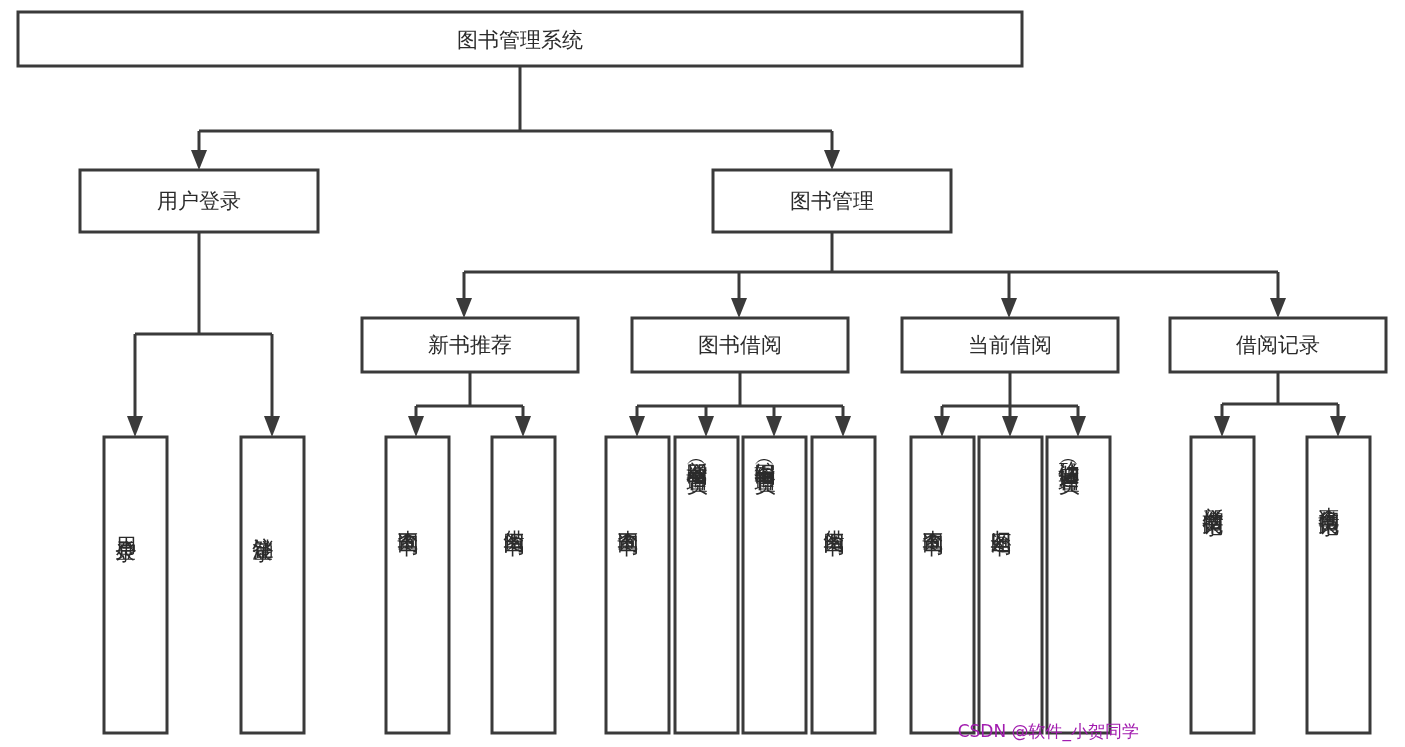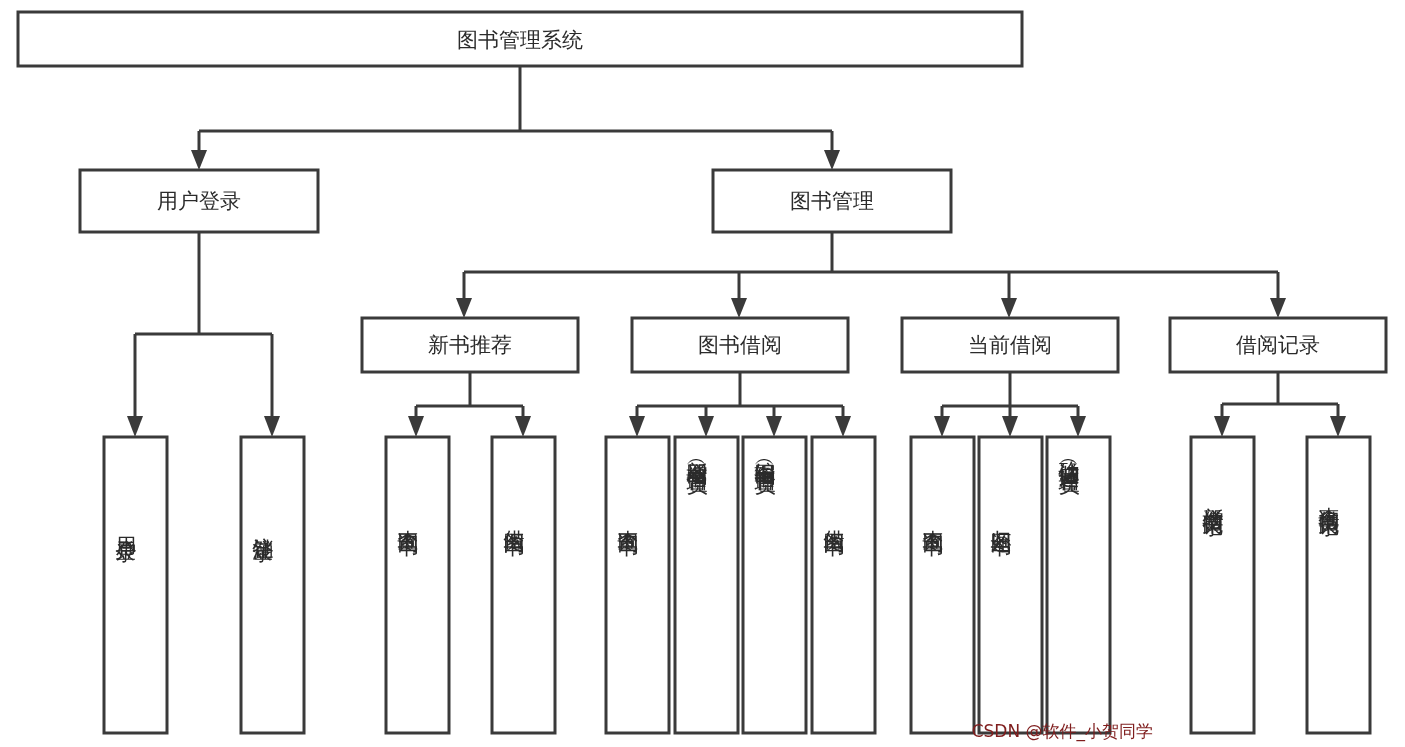--- a/index.html
+++ b/index.html
@@ -11,21 +11,20 @@
     width: 1405px;
     height: 747px;
     font-family: "DejaVu Sans", "Liberation Sans", sans-serif;
     overflow: hidden;
   }
   #diagram-root {
     position: relative;
     width: 1147px;
     height: 747px;
     background: #ffffff;
-    padding-left: 6px;
   }
   svg.tree-canvas {
     position: absolute;
     left: 0;
     top: 0;
     width: 1405px;
     height: 747px;
   }
   .node-box {
     fill: #ffffff;
@@ -57,25 +56,25 @@
     text-orientation: upright;
     letter-spacing: 2px;
     line-height: 1;
     white-space: nowrap;
     text-align: start;
     pointer-events: none;
     user-select: none;
   }
   .watermark {
     position: absolute;
-    right: 0;
+    right: 8px;
     bottom: 4px;
     font-family: "DejaVu Sans", "Liberation Sans", sans-serif;
     font-size: 17px;
-    color: #7f1d1d;
+    color: #a21caf;
     white-space: nowrap;
     user-select: none;
   }
 </style>
 </head>
 <body>
 
 <div id="diagram-root">
 
   <svg class="tree-canvas" viewBox="0 0 1405 747">

